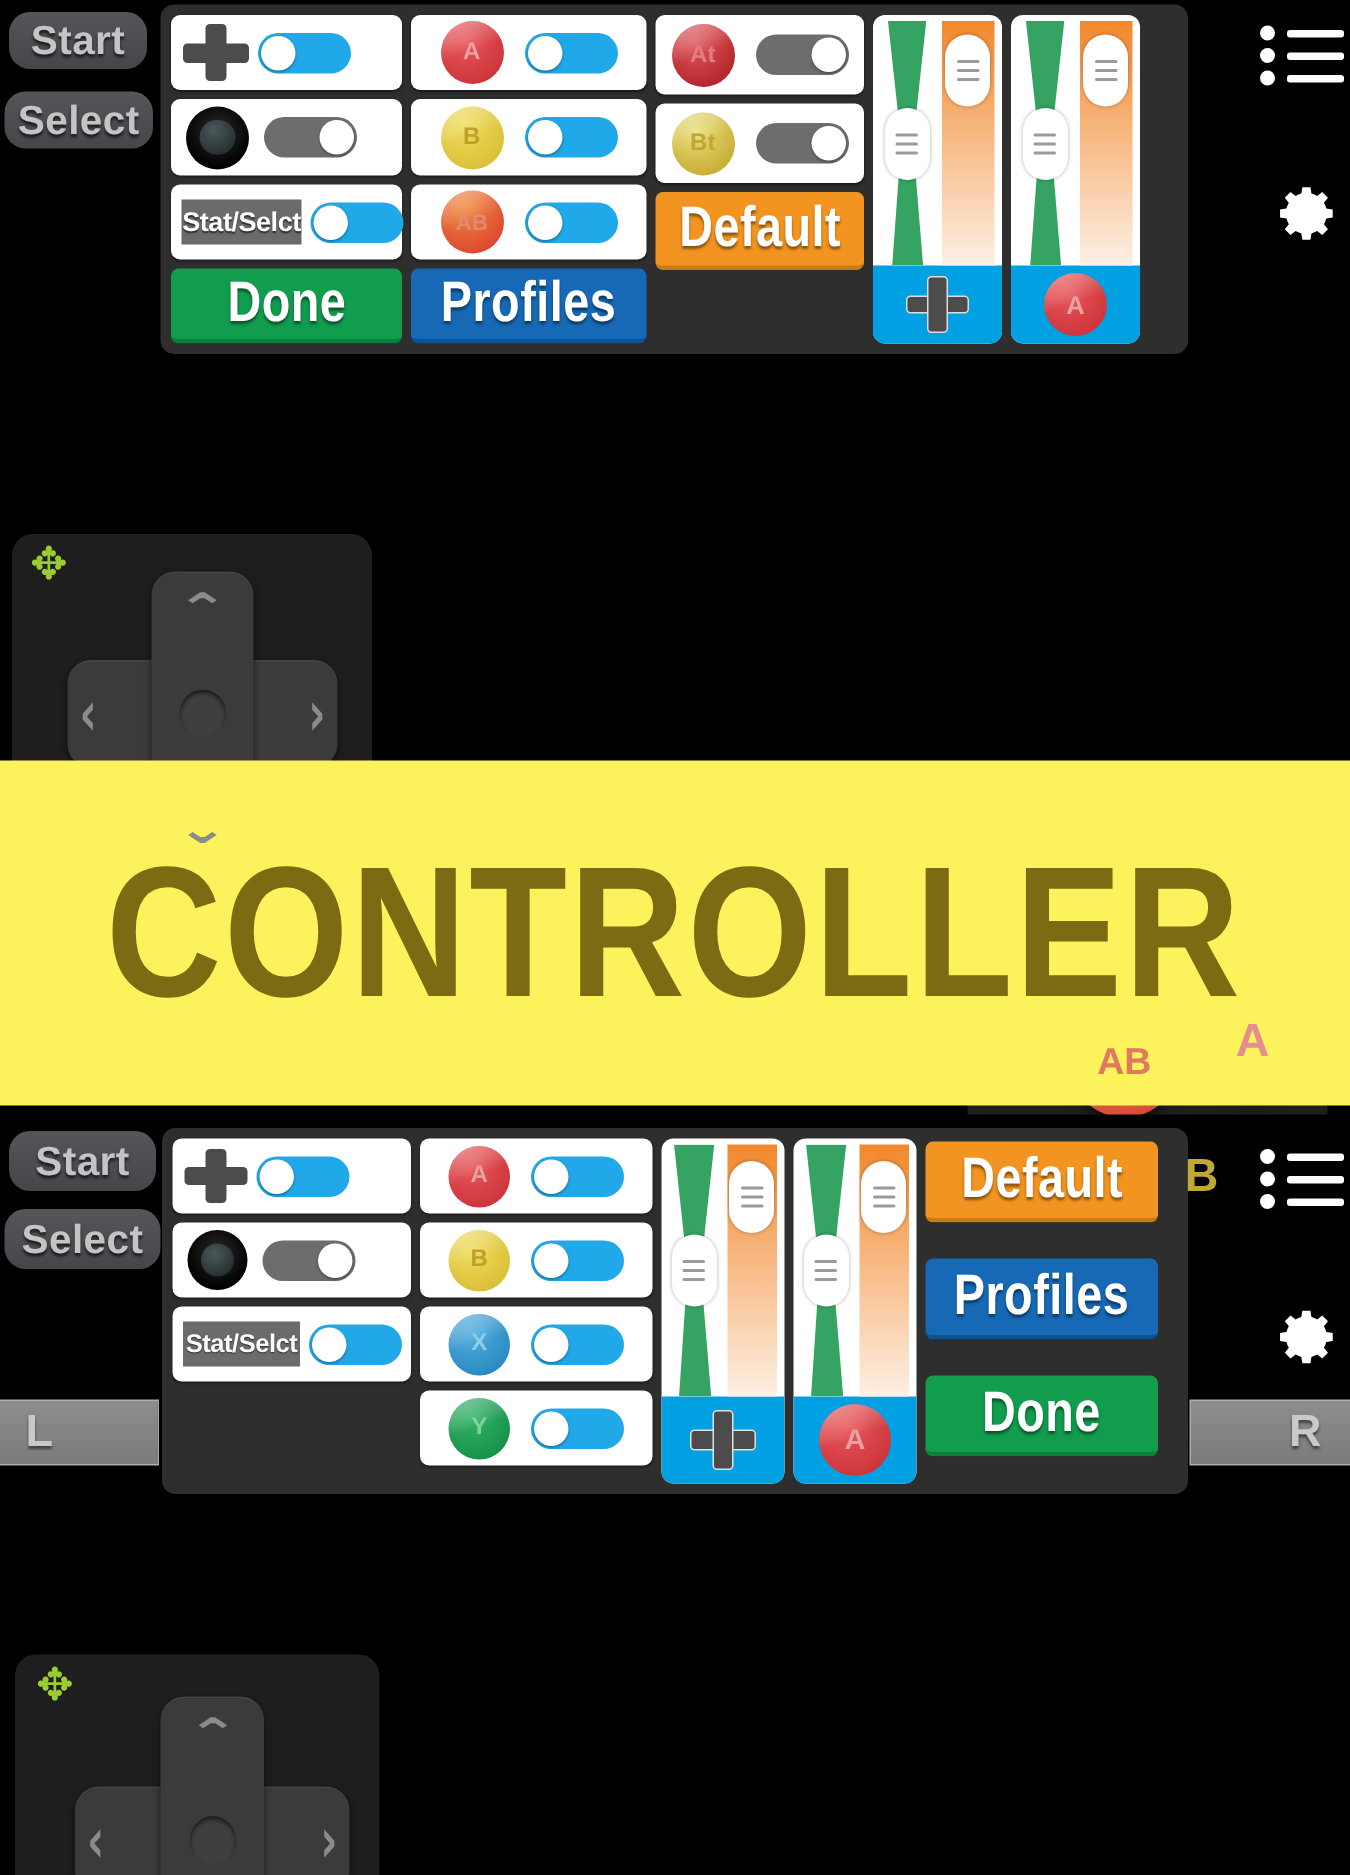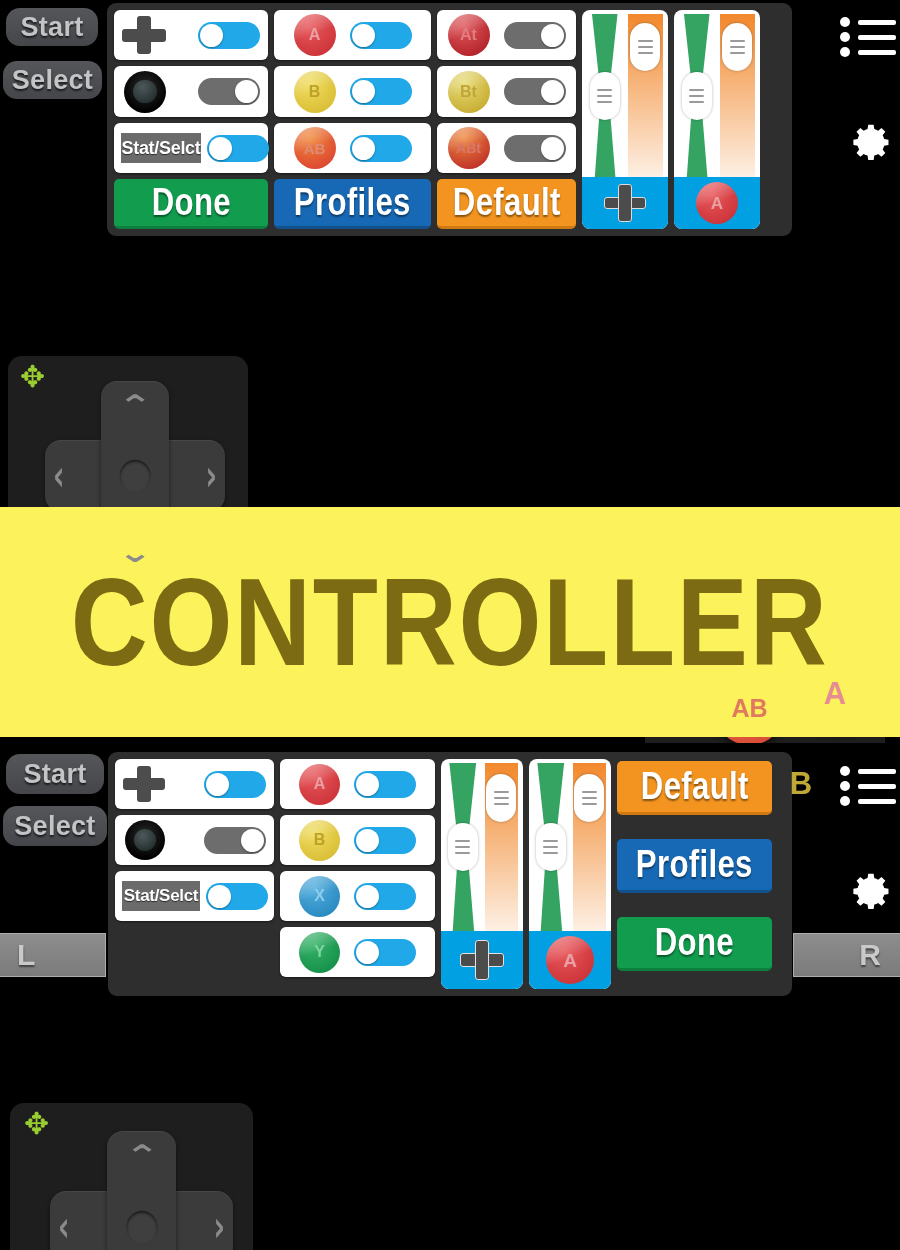--- a/index.html
+++ b/index.html
@@ -47,21 +47,20 @@
   }
   .col { display:flex; flex-direction:column; gap:6px; }
 
   .row-card {
     background:#fff;
     border-radius:6px;
     display:flex; align-items:center;
     padding:0 8px;
     gap:6px;
     box-shadow:0 1px 2px rgba(0,0,0,.5);
-    justify-content:space-between;
   }
 
   
   .toggle {
     width:62px; height:27px;
     border-radius:14px;
     position:relative;
     flex:0 0 auto;
   }
   .toggle.on  { background:#20a8e8; }
@@ -295,28 +294,20 @@
           </div>
       </div>
       <div class="row-card" style="height:53px;justify-content:center;gap:14px;">
         <div class="gbtn" style="width:42px;height:42px;background:radial-gradient(circle at 38% 28%,#e8dd78,#bfa020);font-size:16px;color:#c0a63a;">
           <span>Bt</span>
         </div>
         <div class="toggle off">
             <span class="knob"></span>
           </div>
       </div>
-      <div class="row-card" style="height:53px;justify-content:center;gap:14px;">
-        <div class="gbtn" style="width:42px;height:42px;background:radial-gradient(circle at 38% 22%,#ef8b3e,#b61d24);font-size:14px;color:#d9776c;">
-          <span>ABt</span>
-        </div>
-        <div class="toggle off">
-            <span class="knob"></span>
-          </div>
-      </div>
       <div class="action-wrap" style="height:52px;background:#f2941f;border-bottom:3px solid #cf7a10;">
         <span class="action" style="font-size:38px;">Default</span>
       </div>
     </div>
 
     <div class="slider-card" style="width:86px;">
       <div class="slider-top">
         <div class="track">
           <div class="fill" style="top:0;bottom:0;
             background:#35a463;

